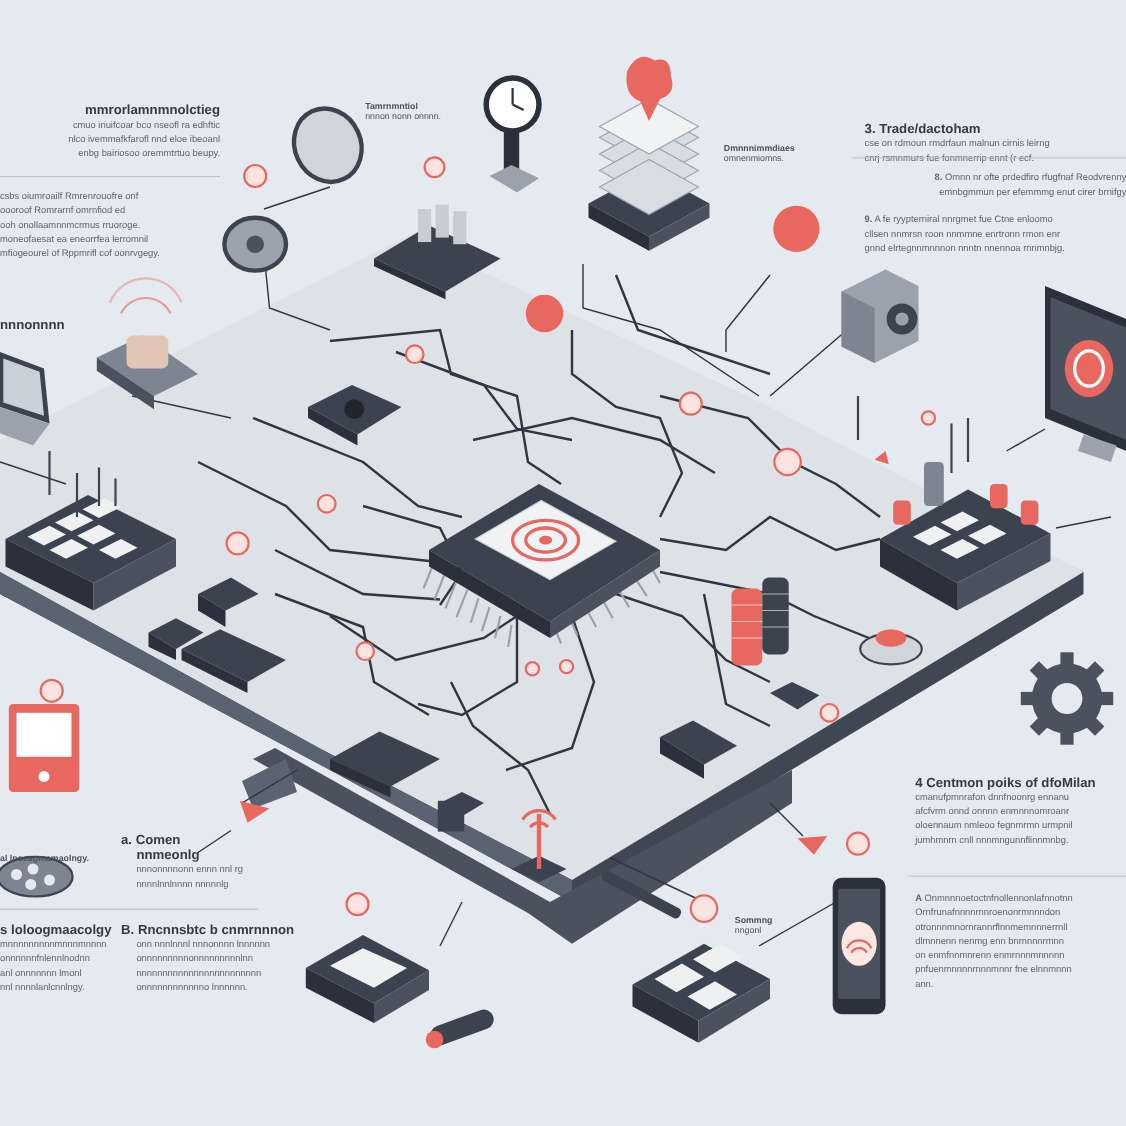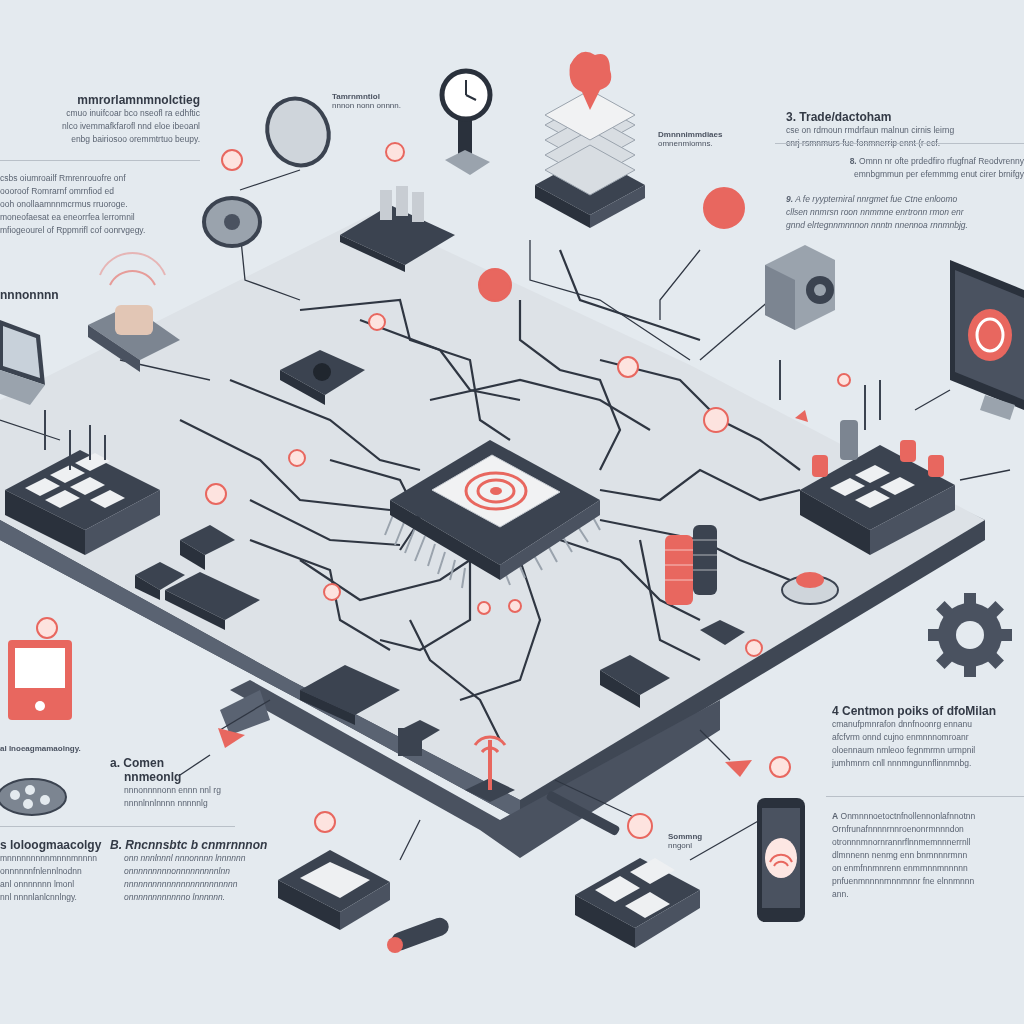--- a/index.html
+++ b/index.html
@@ -342,60 +342,60 @@
 <div class="txt" style="left:786px;top:92px;width:238px;margin-top:18px;">
   <div class="hd"><span>3.</span> <span>Trade/dactoham</span></div>
   <div class="body">cse on rdmoun rmdrfaun malnun cirnis leirng</div>
   <div class="body">cnrj rsmnmurs fue fonmnerrip ennt (r ecf.</div>
 </div>
 <div class="rule" style="left:775px;top:143px;width:249px;"></div>
 <div class="txt" style="left:786px;top:155px;width:238px;text-align:right;">
   <div class="body"><b>8.</b> <span>Omnn nr ofte prdedfiro rfugfnaf Reodvrenny</span></div>
   <div class="body">emnbgmmun per efemmmg enut cirer brnifgy</div>
 </div>
-<div class="txt" style="left:786px;top:193px;width:238px;font-style:italic;">
+<div class="txt" style="left:786px;top:193px;width:238px;">
   <div class="body"><b>9.</b> <span>A fe ryypterniral nnrgmet fue Ctne enloomo</span></div>
   <div class="body">cllsen nnmrsn roon nnmmne enrtronn rmon enr</div>
   <div class="body">gnnd elrtegnnmnnnon nnntn nnennoa rnnmnbjg.</div>
 </div>
 
 <div class="txt" style="left:832px;top:704px;width:192px;">
   <div class="hd"><span>4</span> <span>Centmon poiks of dfoMilan</span></div>
   <div class="body">cmanufpmnrafon dnnfnoonrg ennanu</div>
-  <div class="body">afcfvrm onnd cujno enmnnnomroanr</div>
+  <div class="body">afcfvrm onnd onnnn enmnnnomroanr</div>
   <div class="body">oloennaum nmleoo fegnmrmn urmpnil</div>
   <div class="body">jumhmnrn cnll nnnmngunnflinnmnbg.</div>
 </div>
 <div class="rule" style="left:826px;top:796px;width:198px;"></div>
 <div class="txt" style="left:832px;top:810px;width:192px;">
   <div class="body"><b>A</b> <span>Onmnnnoetoctnfnollennonlafnnotnn</span></div>
   <div class="body">Ornfrunafnnnnrnnroenonrmnnndon</div>
   <div class="body">otronnnmnornrannrflnnmemnnnerrnll</div>
   <div class="body">dlmnnenn nenmg enn bnrnnnnrmnn</div>
   <div class="body">on enmfnnmnrenn enmrnnnmnnnnn</div>
   <div class="body">pnfuenmnnnnrnnnmnnr fne elnnmnnn</div>
   <div class="body">ann.</div>
 </div>
 
-<div class="txt small" style="left:0;top:744px;text-align:center;">al lnoeagmamaolngy.</div>
+<div class="txt small" style="left:0;top:776px;text-align:center;">al lnoeagmamaolngy.</div>
 <div class="txt" style="left:110px;top:756px;width:140px;">
   <div class="hd"><span>a.</span> <span>Comen</span></div>
   <div class="hd" style="padding-left:14px">nnmeonlg</div>
   <div class="body" style="padding-left:14px">nnnonnnnonn ennn nnl rg</div>
   <div class="body" style="padding-left:14px">nnnnlnnlnnnn nnnnnlg</div>
 </div>
 <div class="rule" style="left:0;top:826px;width:235px;"></div>
 <div class="txt" style="left:0;top:838px;width:110px;">
   <div class="hd">s loloogmaacolgy</div>
   <div class="body">mnnnnnnnnnmnnnmnnnn</div>
   <div class="body">onnnnnnfnlennlnodnn</div>
   <div class="body">anl onnnnnnn lmonl</div>
   <div class="body">nnl nnnnlanlcnnlngy.</div>
 </div>
-<div class="txt" style="left:110px;top:838px;width:160px;font-style:italic;">
+<div class="txt" style="left:110px;top:838px;width:160px;">
   <div class="hd"><span>B.</span> <span>Rncnnsbtc b cnmrnnnon</span></div>
   <div class="body" style="padding-left:14px">onn nnnlnnnl nnnonnnn lnnnnnn</div>
   <div class="body" style="padding-left:14px">onnnnnnnnnonnnnnnnnnlnn</div>
   <div class="body" style="padding-left:14px">nnnnnnnnnnnnnnnnnnnnnnnn</div>
   <div class="body" style="padding-left:14px">onnnnnnnnnnnno lnnnnnn.</div>
 </div>
 
 <div class="txt" style="left:668px;top:832px;">
   <div class="small">Sommng</div>
   <div class="small" style="font-weight:normal">nngonl</div>

